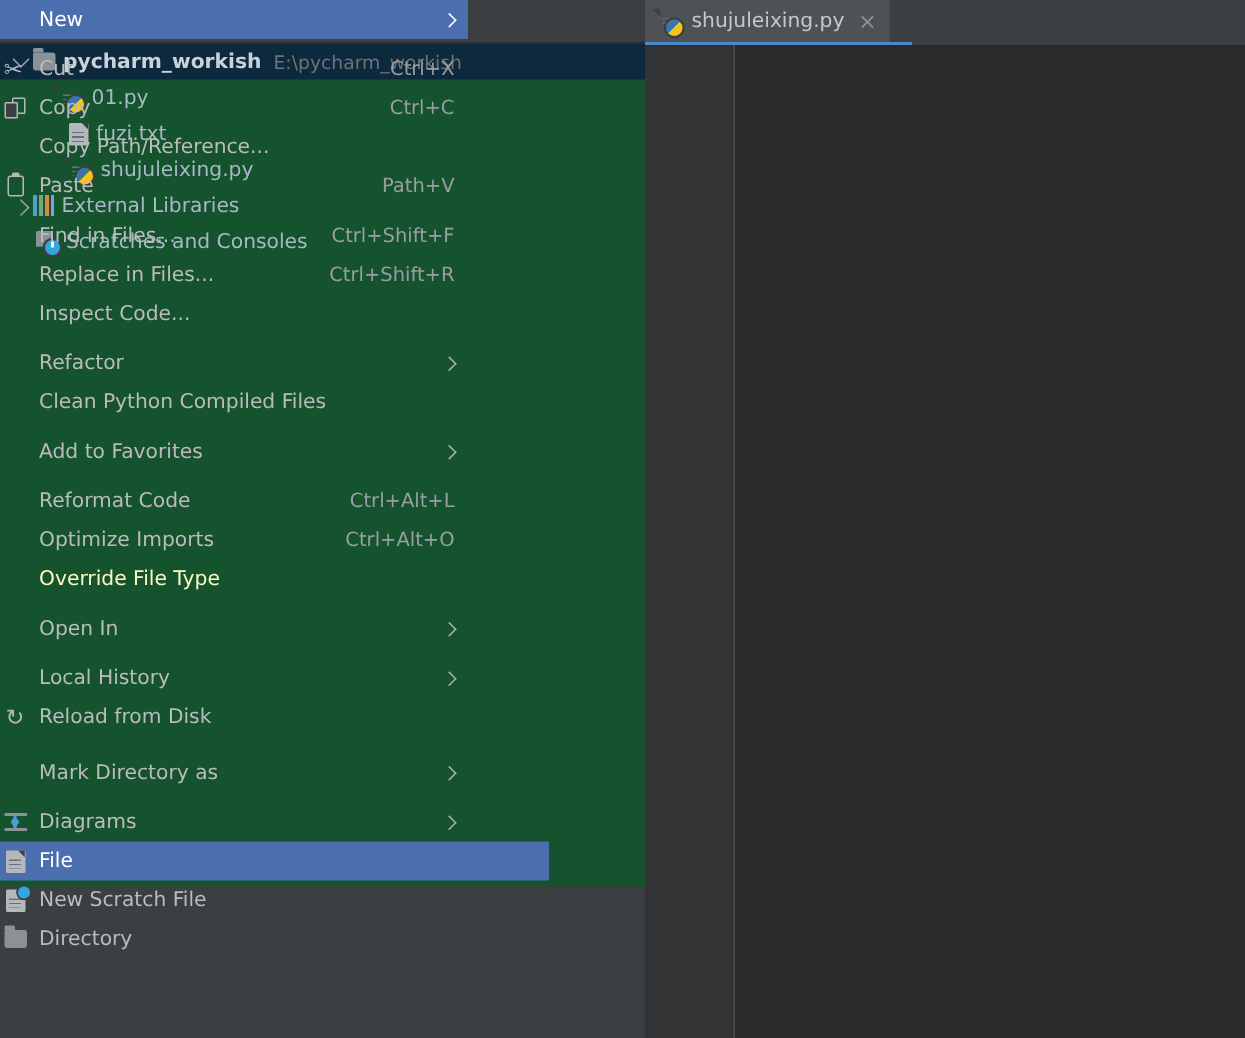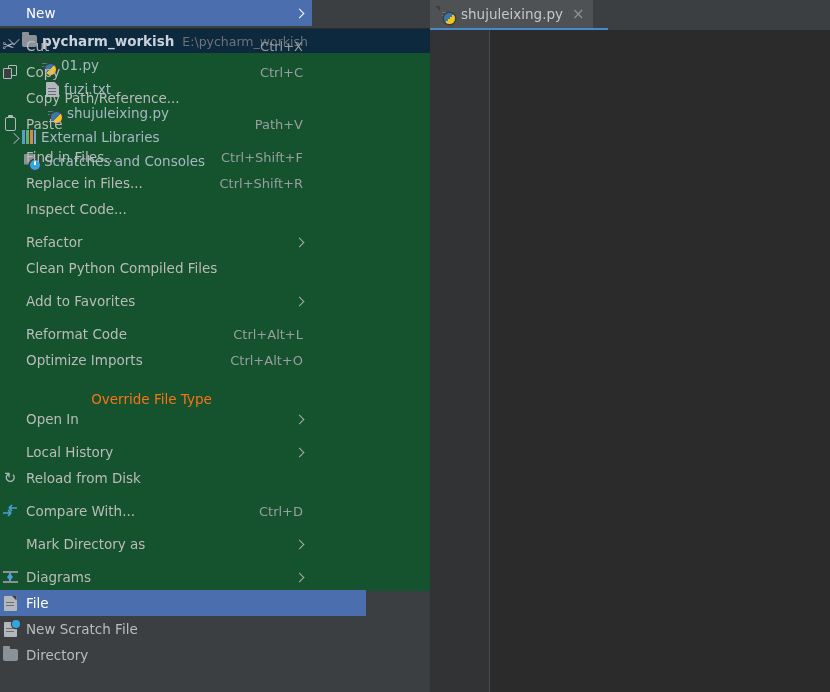--- a/index.html
+++ b/index.html
@@ -249,21 +249,21 @@
     display: flex;
     align-items: center;
     padding-left: 0;
     padding-right: 9px;
     white-space: nowrap;
     cursor: default;
     font-size: 13.5px;
     color: #bbbbbb;
   }
   .mi.sel { background: #4b6eaf; color: #ffffff; }
-  .mi.disabled { color: #f97316; flex-direction: column; }
+  .mi.disabled { color: #fef9c3; }
   .mi-icon {
     width: 20px; height: 18px;
     flex: 0 0 auto;
     display: flex; align-items: center; justify-content: center;
     margin-right: 6px;
   }
   .mi-label { flex: 0 0 auto; }
   .mi-shortcut {
     margin-left: auto;
     color: #9a9ea2;
@@ -586,30 +586,20 @@
 
   <div class="mi">
     <span class="mi-icon">
         <span class="reload">↻</span>
       </span>
     <span class="mi-label">Reload from Disk</span>
   </div>
 
   <div class="msep"></div>
 
-  <div class="mi">
-    <span class="mi-icon">
-      <svg width="16" height="14" viewBox="0 0 16 14" aria-hidden="true">
-        <path d="M1 9 L9 9 M9 9 l-3 -3 M9 9 l-3 3" stroke="#4a9fd4" stroke-width="1.7" fill="none"></path>
-        <path d="M15 4 L7 4 M7 4 l3 -3 M7 4 l3 3" stroke="#4a9fd4" stroke-width="1.7" fill="none"></path>
-      </svg>
-    </span>
-    <span class="mi-label">Compare With...</span>
-    <span class="mi-shortcut">Ctrl+D</span>
-  </div>
 
   <div class="msep"></div>
 
   <div class="mi">
     <span class="mi-icon"></span>
     <span class="mi-label">Mark Directory as</span>
     <span class="mi-arrow"></span>
   </div>
 
   <div class="msep"></div>

